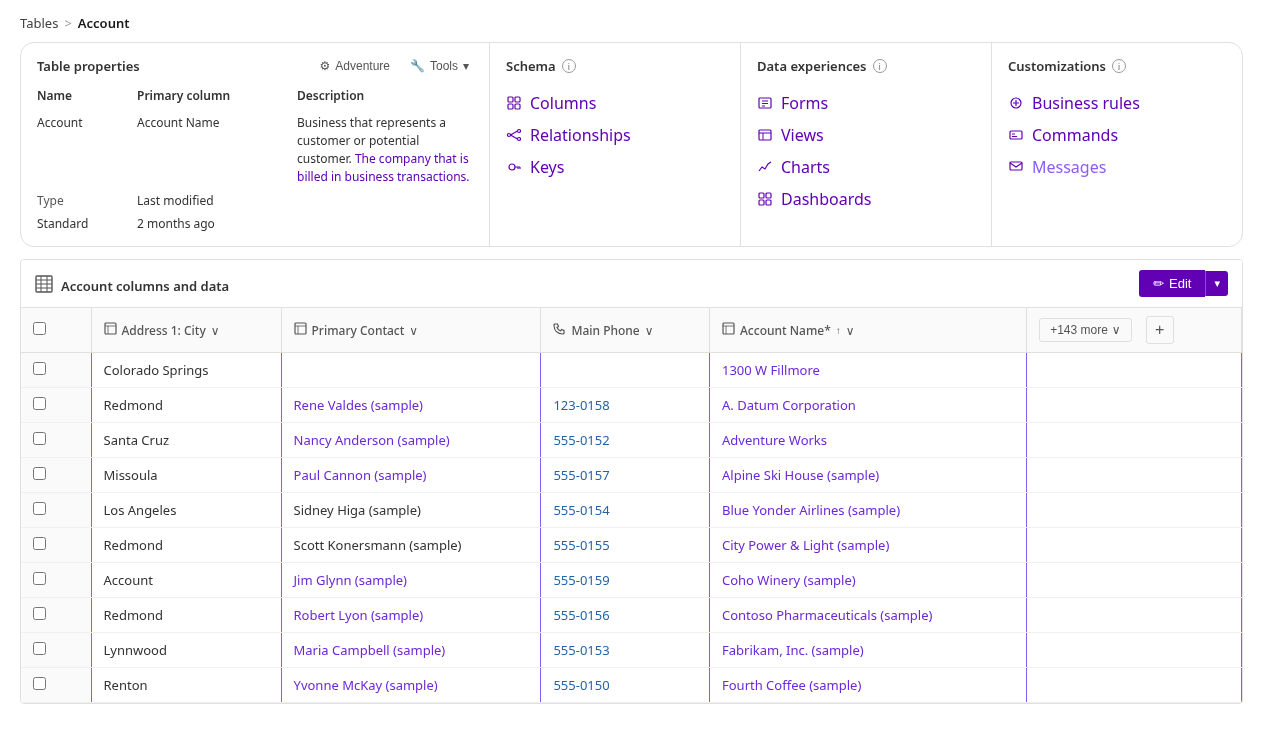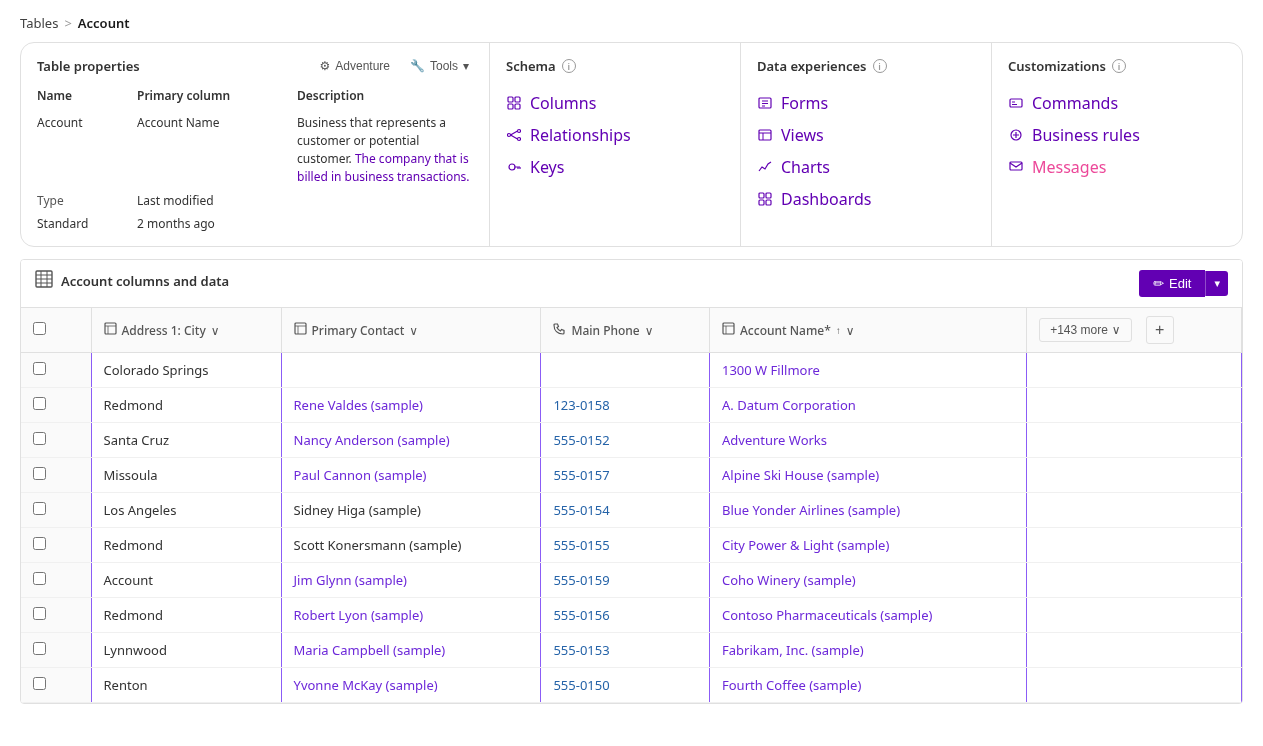--- a/index.html
+++ b/index.html
@@ -134,21 +134,21 @@
 
     
     .data-section {
       margin: 0 20px;
       border: 1px solid #e0e0e0;
       border-radius: 4px;
       overflow: hidden;
     }
     .data-section-header {
       display: flex;
-      align-items: flex-start;
+      align-items: flex-end;
       justify-content: space-between;
       padding: 10px 14px;
       border-bottom: 1px solid #e0e0e0;
       background: #fff;
     }
     .data-section-title {
       display: flex;
       align-items: center;
       gap: 8px;
       font-size: 13px;
@@ -396,45 +396,45 @@
     <div class="panel-header">
       <span class="panel-title">
         <span>Customizations</span>
         <span class="info-icon">i</span>
       </span>
     </div>
     <div>
       <a class="schema-link">
         <span class="schema-icon">
           <svg width="14" height="14" viewBox="0 0 14 14" fill="none">
+            <circle cx="7" cy="7" r="5" stroke="#6200b3" stroke-width="1.2"></circle>
+            <line x1="4" y1="7" x2="10" y2="7" stroke="#6200b3" stroke-width="1.2"></line>
+            <line x1="7" y1="4" x2="7" y2="10" stroke="#6200b3" stroke-width="1.2"></line>
+          </svg>
+        </span>
+        <span style="color:#6200b3">Business rules</span>
+      </a>
+      <a class="schema-link">
+        <span class="schema-icon">
+          <svg width="14" height="14" viewBox="0 0 14 14" fill="none">
             <rect x="1" y="3" width="12" height="8" rx="1" stroke="#6200b3" stroke-width="1.2"></rect>
             <line x1="3" y1="6" x2="6" y2="6" stroke="#6200b3" stroke-width="1.2"></line>
             <line x1="3" y1="8.5" x2="8" y2="8.5" stroke="#6200b3" stroke-width="1.2"></line>
           </svg>
         </span>
         <span style="color:#6200b3">Commands</span>
       </a>
       <a class="schema-link">
         <span class="schema-icon">
           <svg width="14" height="14" viewBox="0 0 14 14" fill="none">
-            <circle cx="7" cy="7" r="5" stroke="#6200b3" stroke-width="1.2"></circle>
-            <line x1="4" y1="7" x2="10" y2="7" stroke="#6200b3" stroke-width="1.2"></line>
-            <line x1="7" y1="4" x2="7" y2="10" stroke="#6200b3" stroke-width="1.2"></line>
-          </svg>
-        </span>
-        <span style="color:#6200b3">Business rules</span>
-      </a>
-      <a class="schema-link">
-        <span class="schema-icon">
-          <svg width="14" height="14" viewBox="0 0 14 14" fill="none">
             <rect x="1" y="2" width="12" height="8" rx="1" stroke="#6200b3" stroke-width="1.2"></rect>
             <polyline points="1,3 7,7 13,3" stroke="#6200b3" stroke-width="1.2" fill="none"></polyline>
           </svg>
         </span>
-        <span style="color:#ec4899">Messages</span>
+        <span style="color:#8b5cf6">Messages</span>
       </a>
     </div>
   </div>
 
 </div>
 
 <div class="data-section">
   <div class="data-section-header">
     <div class="data-section-title">
       <span>

